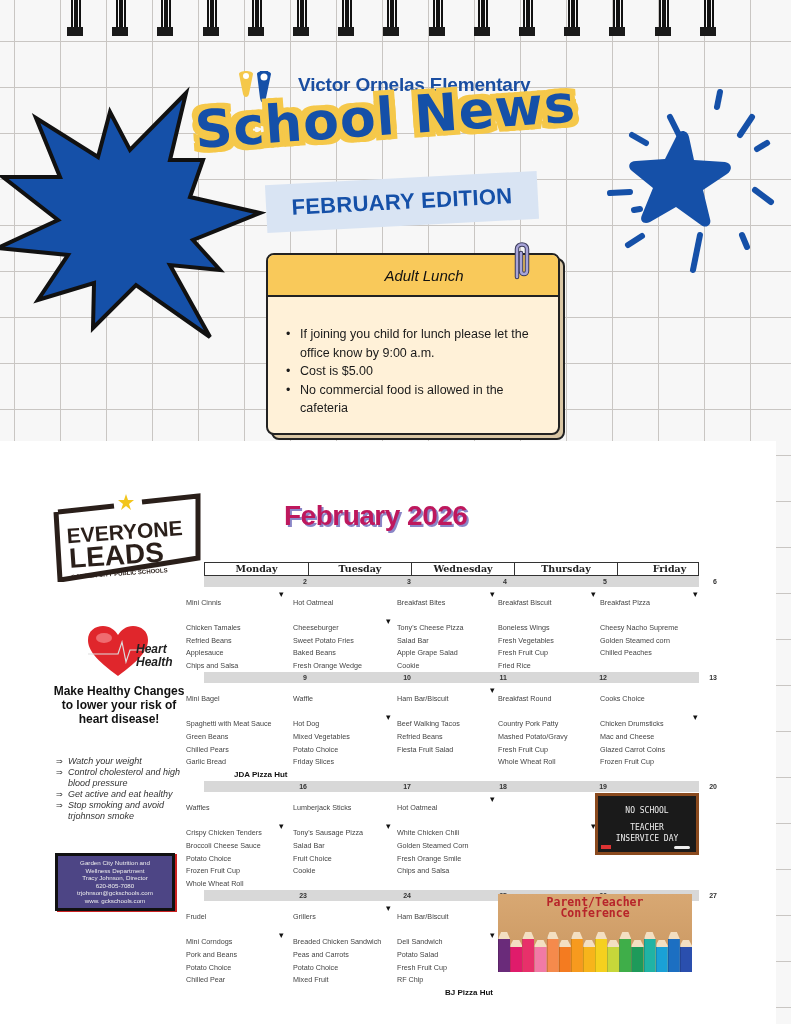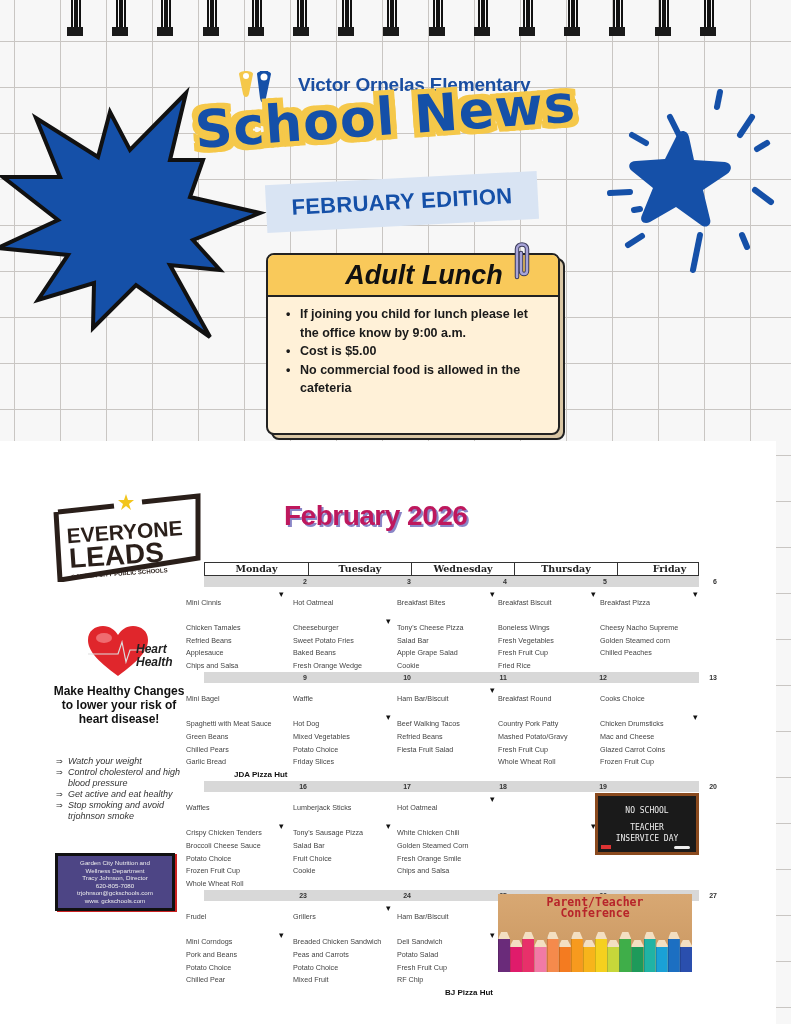--- a/index.html
+++ b/index.html
@@ -37,22 +37,22 @@
     position: absolute; left: 266px; top: 178px; width: 272px; height: 48px;
     background: #d9e4f3; transform: rotate(-3deg);
     display: flex; align-items: center; justify-content: center;
   }
   .edition span { font-size: 22px; font-weight: bold; color: #1550a8; letter-spacing: 0.3px; }
 
   .lunch-card { position: absolute; left: 266px; top: 253px; width: 296px; height: 184px; }
   .lunch-shadow { position: absolute; left: 5px; top: 5px; width: 294px; height: 182px; background: #d9c6a4; border: 2px solid #222; border-radius: 8px; }
   .lunch-body { position: absolute; left: 0; top: 0; width: 294px; height: 182px; background: #fff1d8; border: 2px solid #222; border-radius: 8px; overflow: hidden; }
   .lunch-head { height: 42px; background: #f9c95a; border-bottom: 2px solid #222; display: flex; align-items: center; justify-content: center; }
-  .lunch-head span { font-size: 27px; font-weight: bold; font-style: italic; color: #111; padding-left: 22px; }
-  .lunch-list { list-style: none; padding: 8px 12px 0 18px; font-weight: bold; }
+  .lunch-head span { font-size: 15px; font-weight: normal; font-style: italic; color: #111; padding-left: 22px; }
+  .lunch-list { list-style: none; padding: 28px 12px 0 18px; }
   .lunch-list li { position: relative; padding-left: 14px; font-size: 12.5px; line-height: 18.5px; color: #1a1a1a; }
   .lunch-list li::before { content: "•"; position: absolute; left: 0; top: 0; }
   .clip { position: absolute; left: 246px; top: -12px; width: 20px; height: 44px; }
 
   .menu-paper { position: absolute; left: 0; top: 441px; width: 776px; height: 583px; background: #ffffff; }
 
   .el-logo { position: absolute; left: 52px; top: 492px; width: 150px; height: 90px; }
   .month-title { position: absolute; left: 284px; top: 500px; font-family: "Liberation Sans", sans-serif; font-weight: bold; font-size: 28px; color: #be185d; text-shadow: 2px 2px 0 #8a86c7; letter-spacing: -0.5px; }
 
   .cal { position: absolute; left: 183px; top: 562px; width: 516px; }

